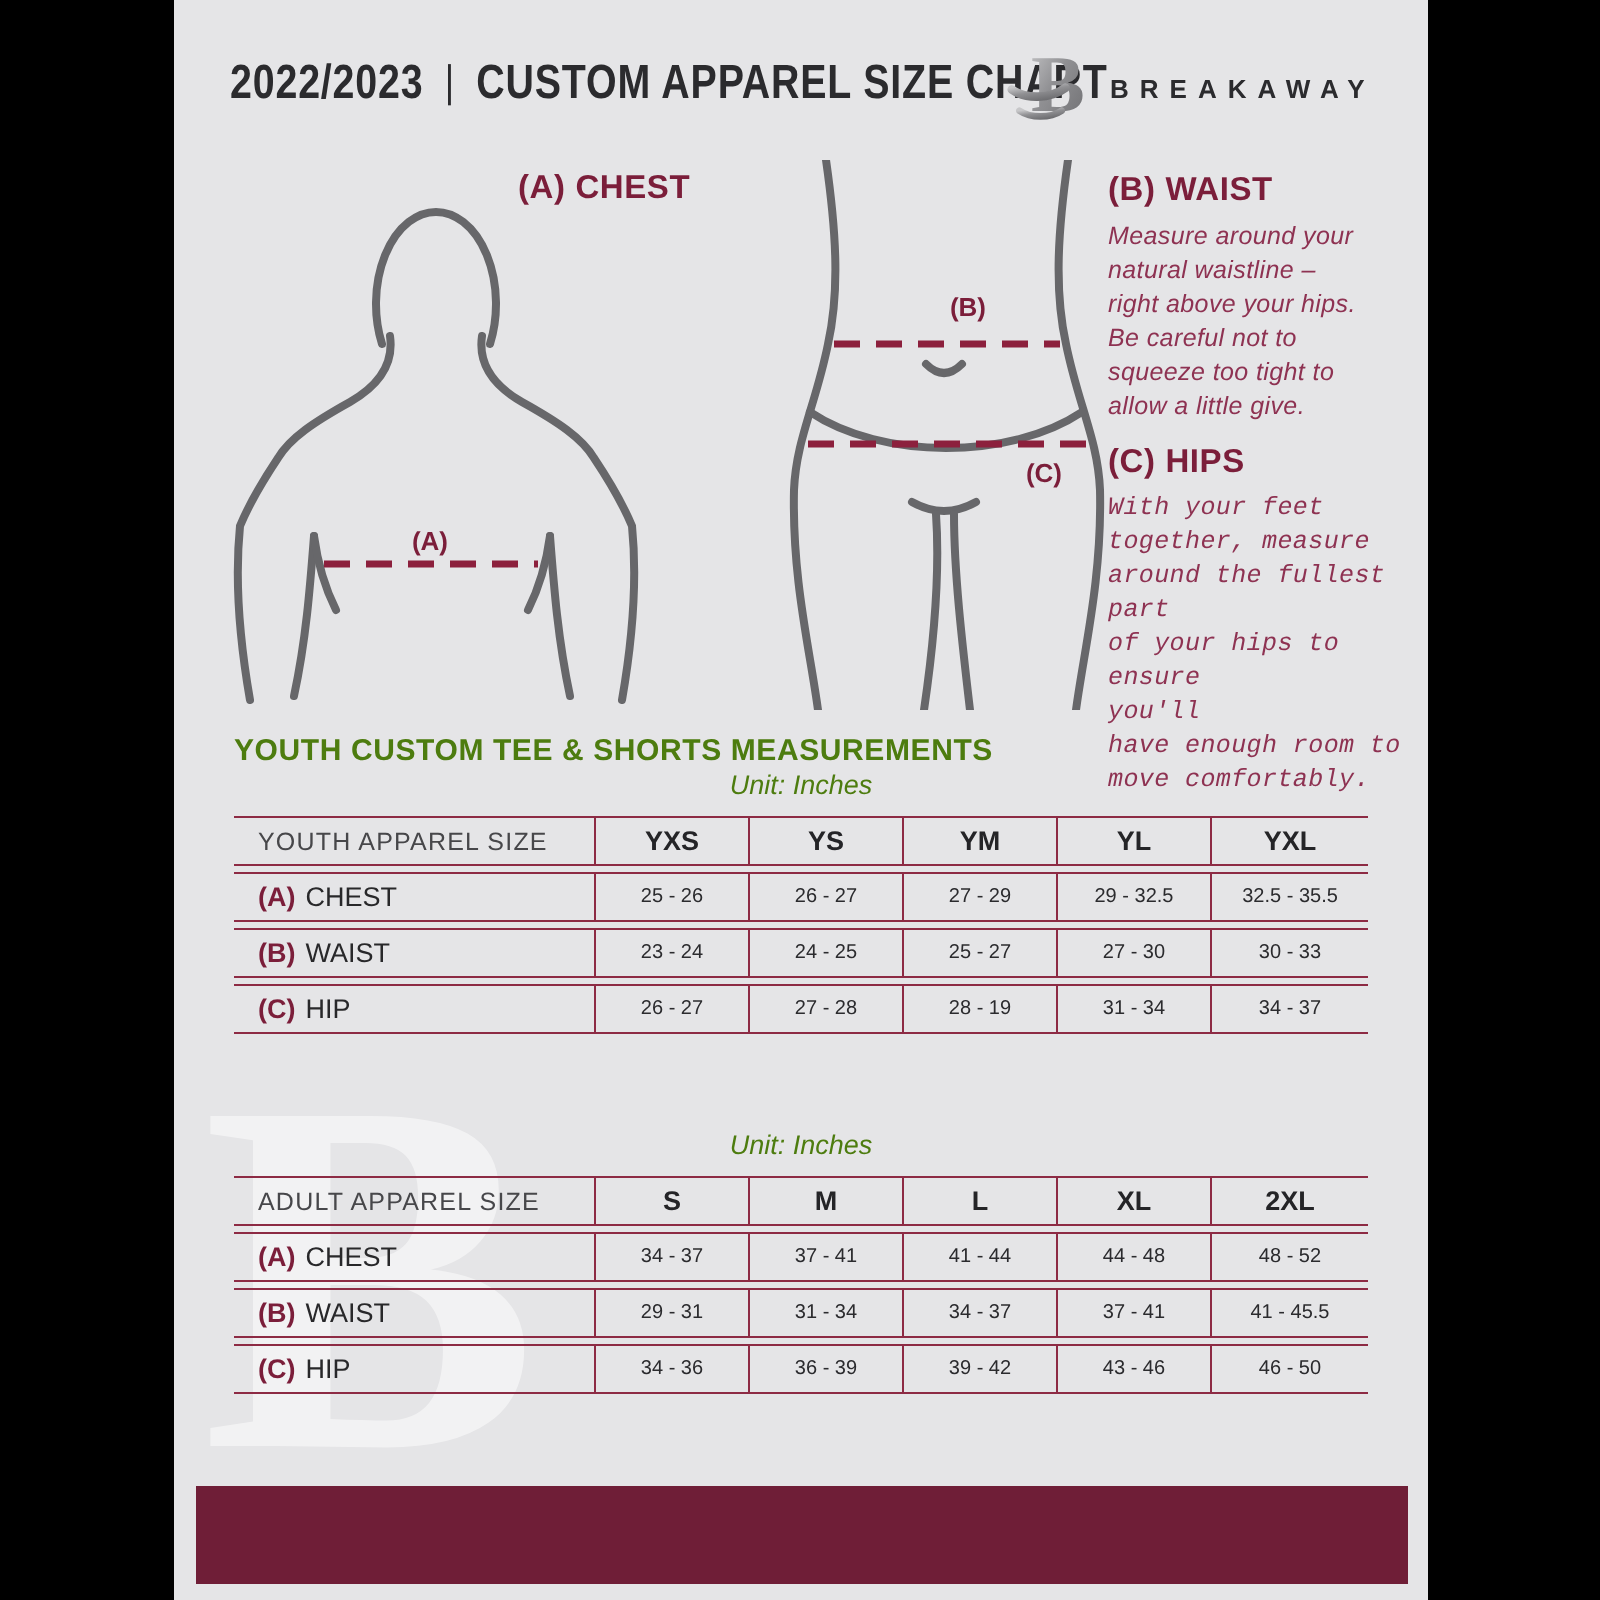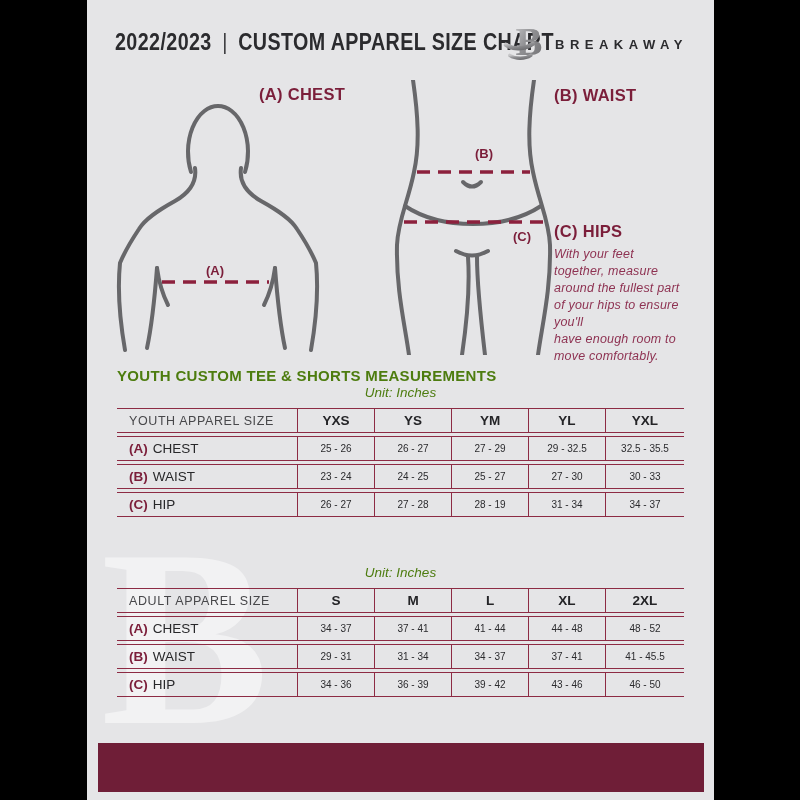--- a/index.html
+++ b/index.html
@@ -112,23 +112,29 @@
         <path class="dash" d="M24,92 L137,92"></path>
         <text class="figlabel" x="91" y="78" text-anchor="middle">(B)</text>
         <path class="dash" d="M11,142 L150,142"></path>
         <text class="figlabel" x="129" y="161" text-anchor="middle">(C)</text>
       </svg>
     </div>
 
     <div class="guide-h" style="left:172px;top:85px;">(A) CHEST</div>
 
     <div class="guide-h" style="left:467px;top:86px;">(B) WAIST</div>
+    <div class="guide-b" style="left:467px;top:110px;width:160px;">Measure around your
+natural waistline –
+right above your hips.
+Be careful not to
+squeeze too tight to
+allow a little give.</div>
 
     <div class="guide-h" style="left:467px;top:222px;">(C) HIPS</div>
-    <div class="guide-b" style="left:467px;top:246px;width:160px;">With your feet
+    <div class="guide-b" style="left:467px;top:246px;width:160px;font-family:Liberation Mono, monospace;">With your feet
 together, measure
 around the fullest part
 of your hips to ensure
 you'll
 have enough room to
 move comfortably.</div>
 
     <div class="watermark">B</div>
 
     <div class="sec-title" style="top:367px;">YOUTH CUSTOM TEE &amp; SHORTS MEASUREMENTS</div>

